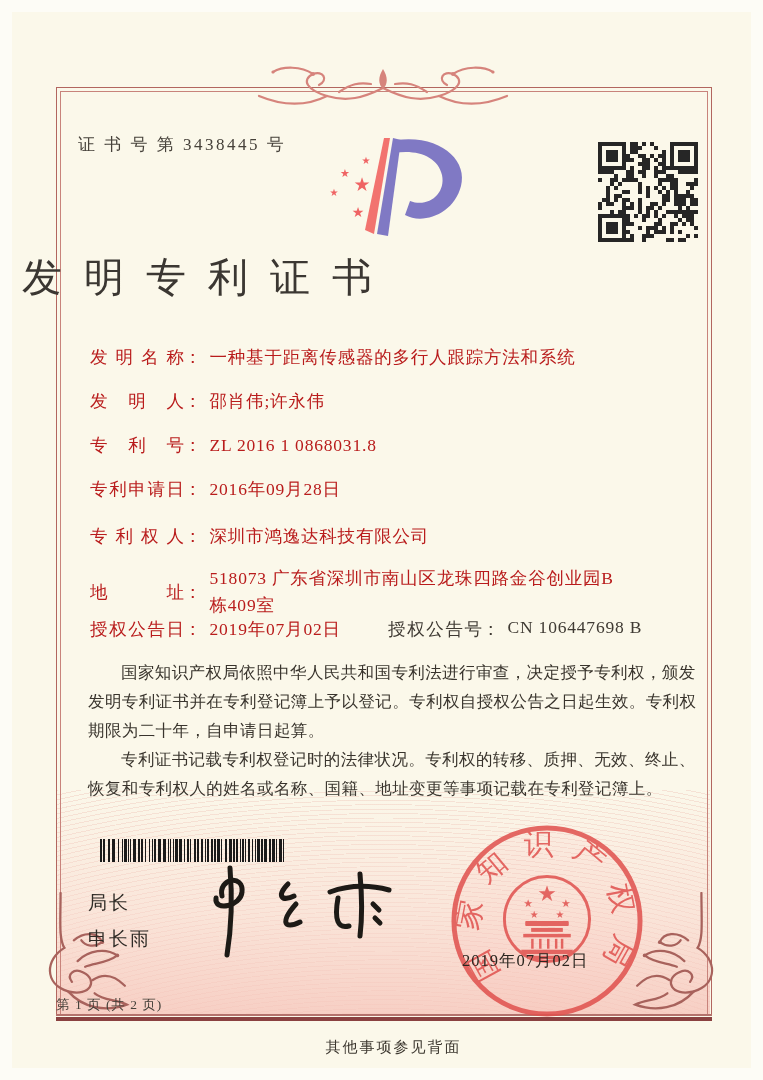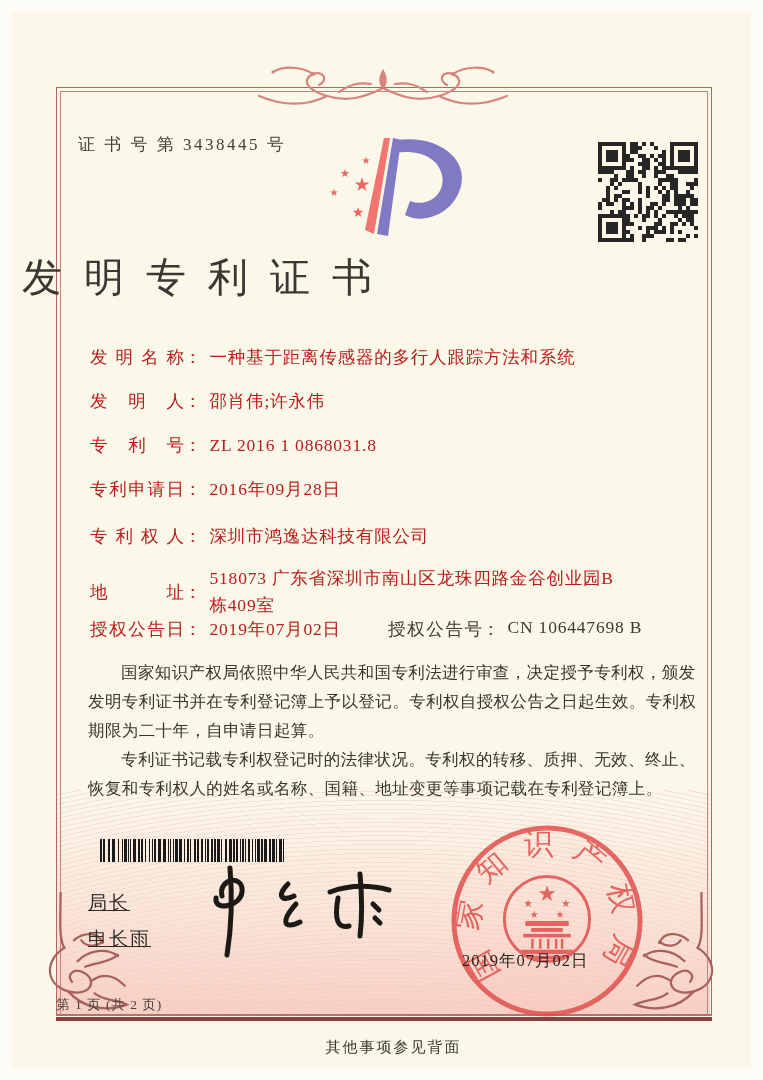--- a/index.html
+++ b/index.html
@@ -23,21 +23,21 @@
   .title{position:absolute;left:0;top:250px;width:100%;text-align:left;font-size:40px;
     letter-spacing:22px;text-indent:22px;color:#3b3732;font-weight:500;}
   .row{position:absolute;left:90px;display:flex;align-items:center;font-size:17.5px;color:#b91c1c;font-family:Liberation Serif, serif;}
   .flabel{display:inline-block;width:94px;text-align:justify;text-align-last:justify;}
   .colon{margin-right:8px;}
   .fvalue{letter-spacing:.8px;}
   .addr .fvalue{width:420px;line-height:1.55;word-break:break-all;}
   .row2{position:absolute;top:617px;left:388px;display:flex;font-size:17.5px;}
   .bodytext{position:absolute;left:88px;top:658px;width:614px;font-size:16.5px;line-height:29px;color:#39342d;letter-spacing:.4px;}
   .bodytext p{margin:0;text-indent:2em;}
-  .director{position:absolute;left:88px;font-size:19px;color:#2f2b26;letter-spacing:2px;z-index:5;text-decoration:underline;}
+  .director{position:absolute;left:88px;font-size:19px;color:#2f2b26;letter-spacing:2px;z-index:5;}
   .page-info{position:absolute;left:56px;top:996px;width:654px;font-size:13.5px;color:#46413a;letter-spacing:1px;z-index:5;}
   .back-note{position:absolute;left:0;top:1038px;width:100%;text-align:center;font-size:15px;color:#3c372f;letter-spacing:2px;padding-left:12px;}
   .seal-date{position:absolute;left:462px;top:950px;font-size:16.5px;color:#2b2620;letter-spacing:1px;z-index:6;white-space:nowrap;}
   svg{display:block;}
   .abs{position:absolute;}
   .corner-right{transform:scaleX(-1);}
 </style>
 </head>
 <body>
 

